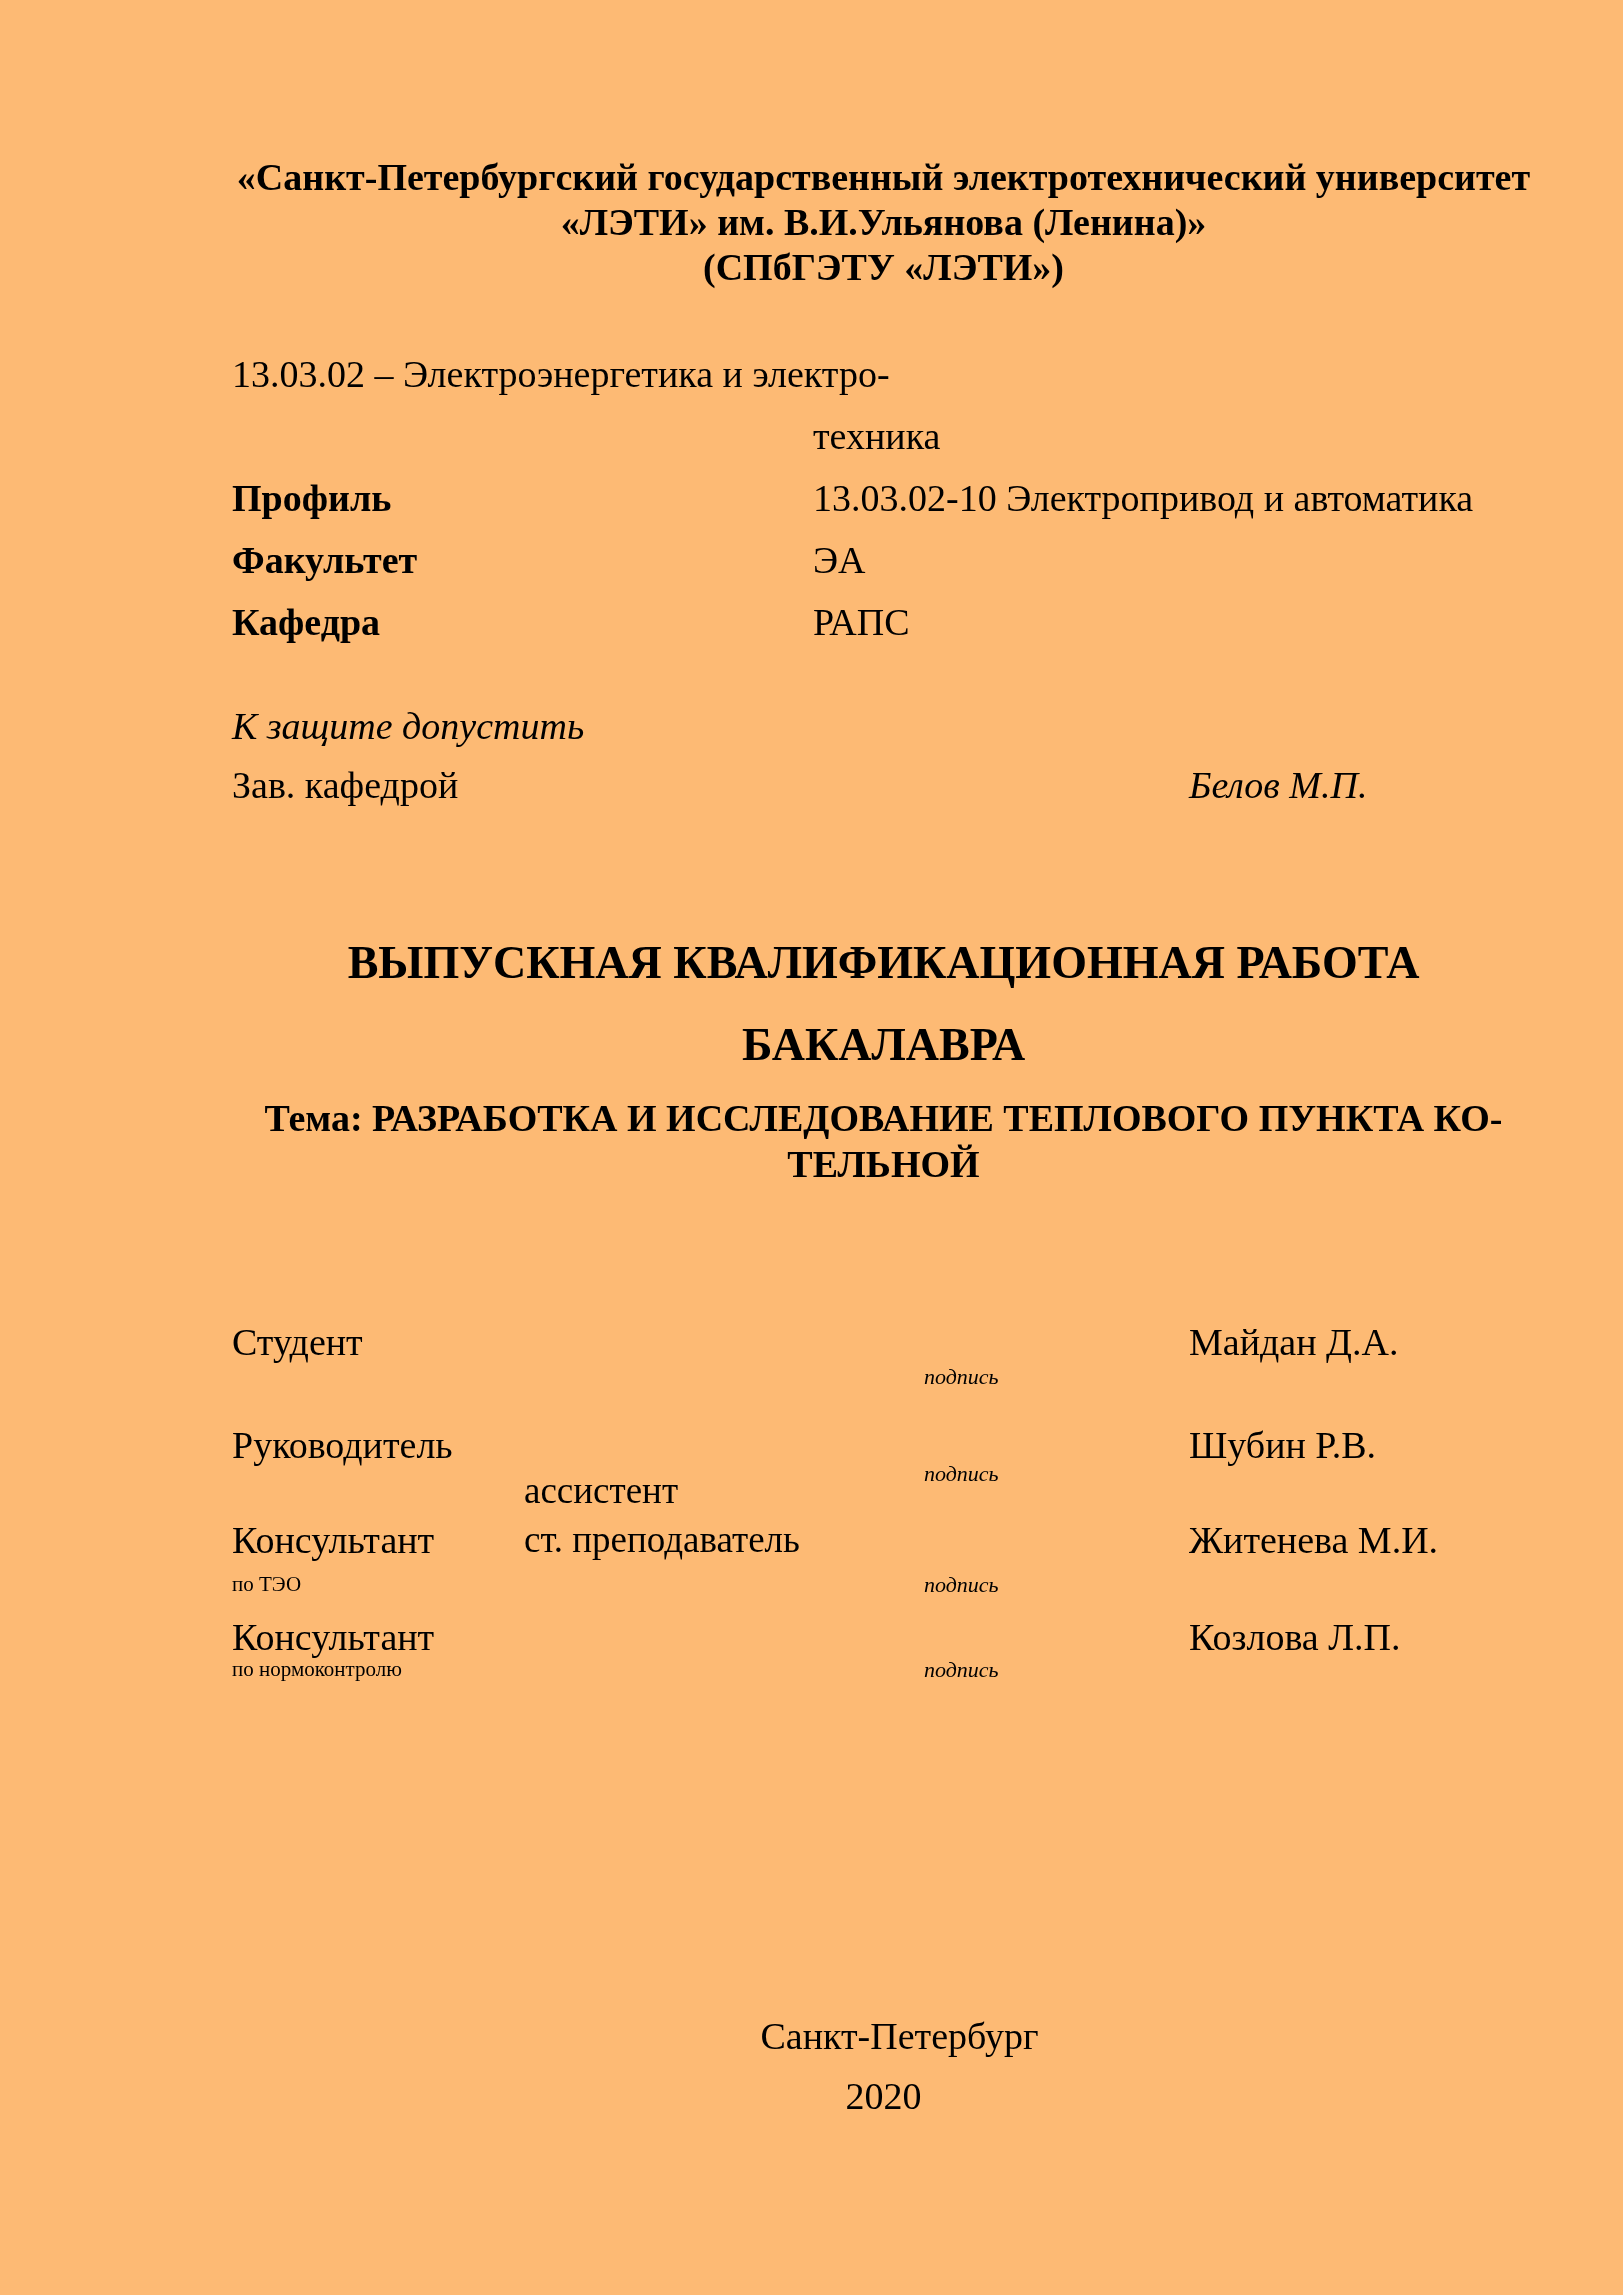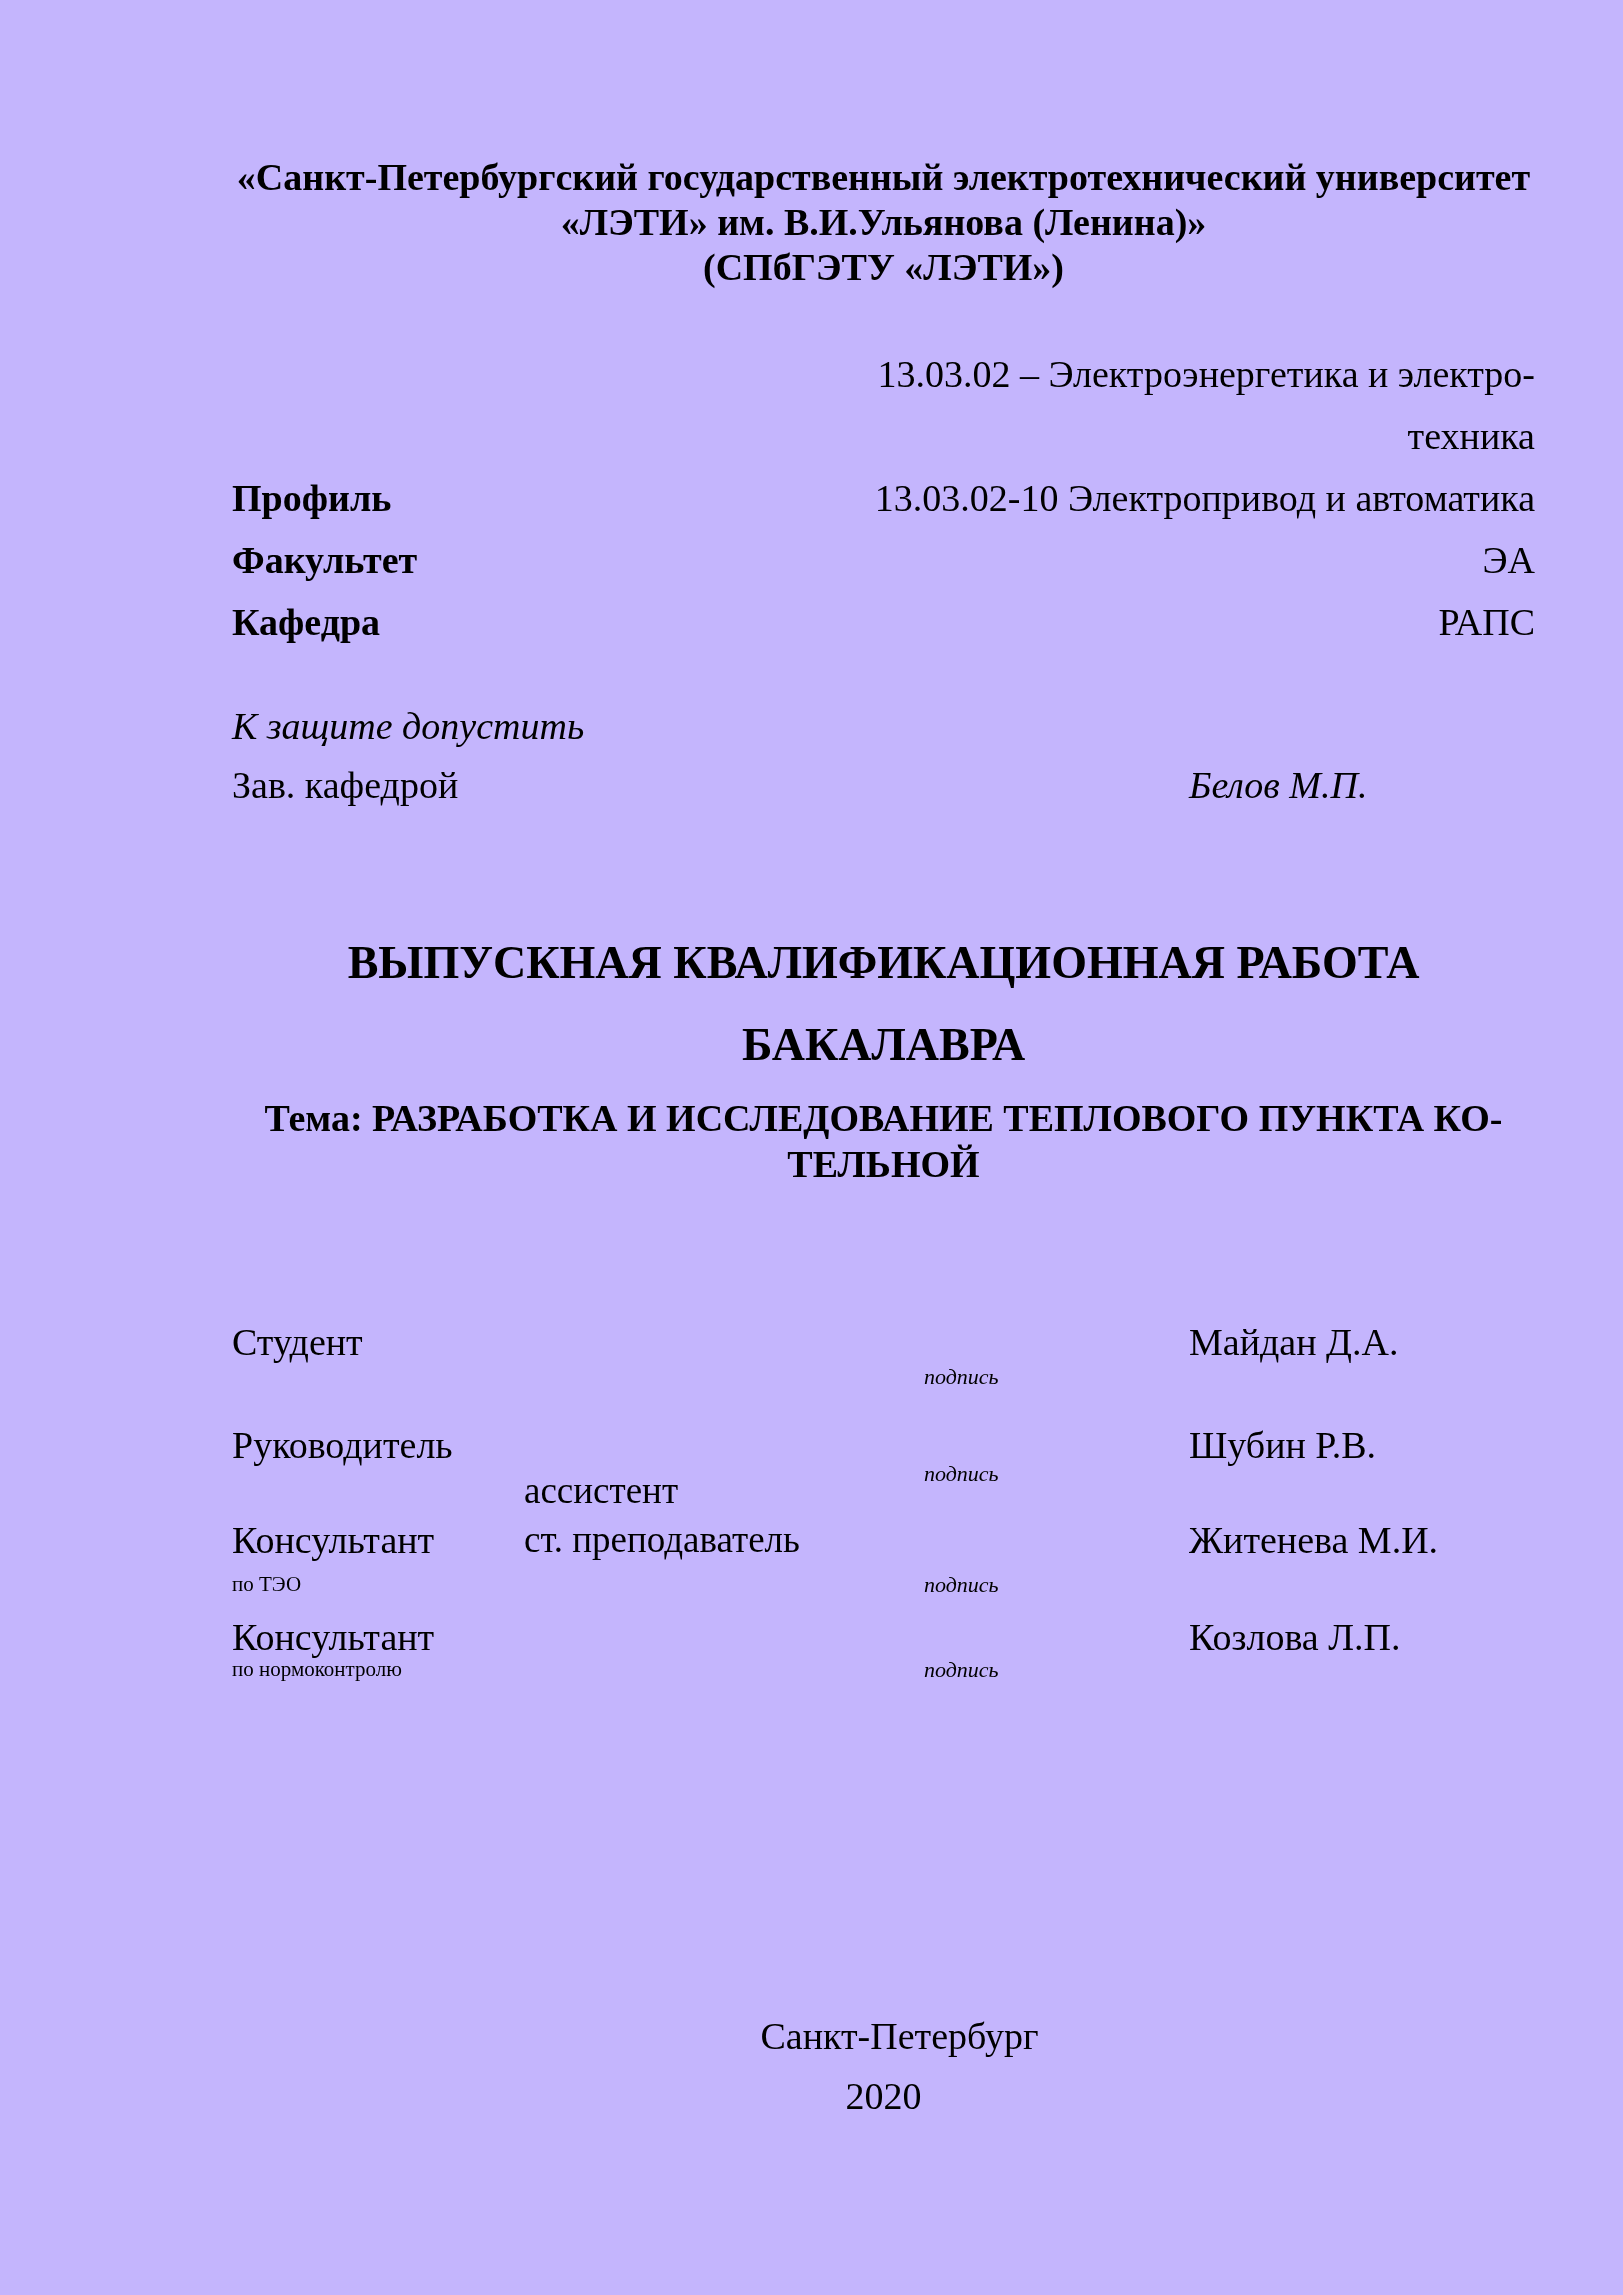--- a/index.html
+++ b/index.html
@@ -4,21 +4,21 @@
 <style>
   html, body {
     margin: 0;
     padding: 0;
     background: #ffffff;
   }
   .page {
     position: relative;
     width: 1623px;
     height: 2295px;
-    background: #c4b5fd;
+    background: #fdba74;
     font-family: "Liberation Serif", "DejaVu Serif", serif;
     color: #000000;
     overflow: hidden;
   }
   .abs { position: absolute; }
 
   
   .header-block {
     top: 155px;
     left: 232px;
@@ -41,21 +41,20 @@
     height: 62px;
     align-items: flex-start;
   }
   .field-label {
     width: 581px;
     font-weight: bold;
     flex: 0 0 581px;
   }
   .field-value {
     flex: 1 1 auto;
-    text-align: right;
   }
 
   
   .admission-phrase {
     top: 704px;
     left: 232px;
     font-size: 38px;
     font-style: italic;
   }
   .dept-head-label {

